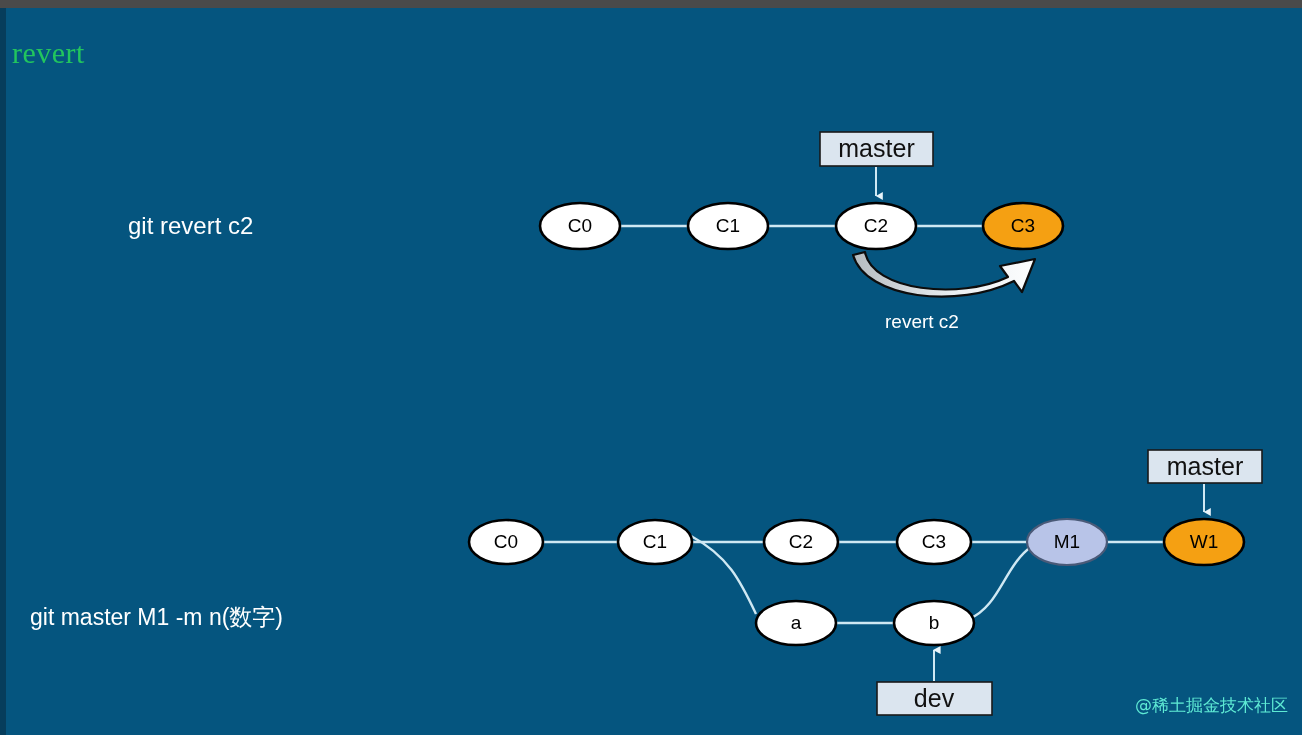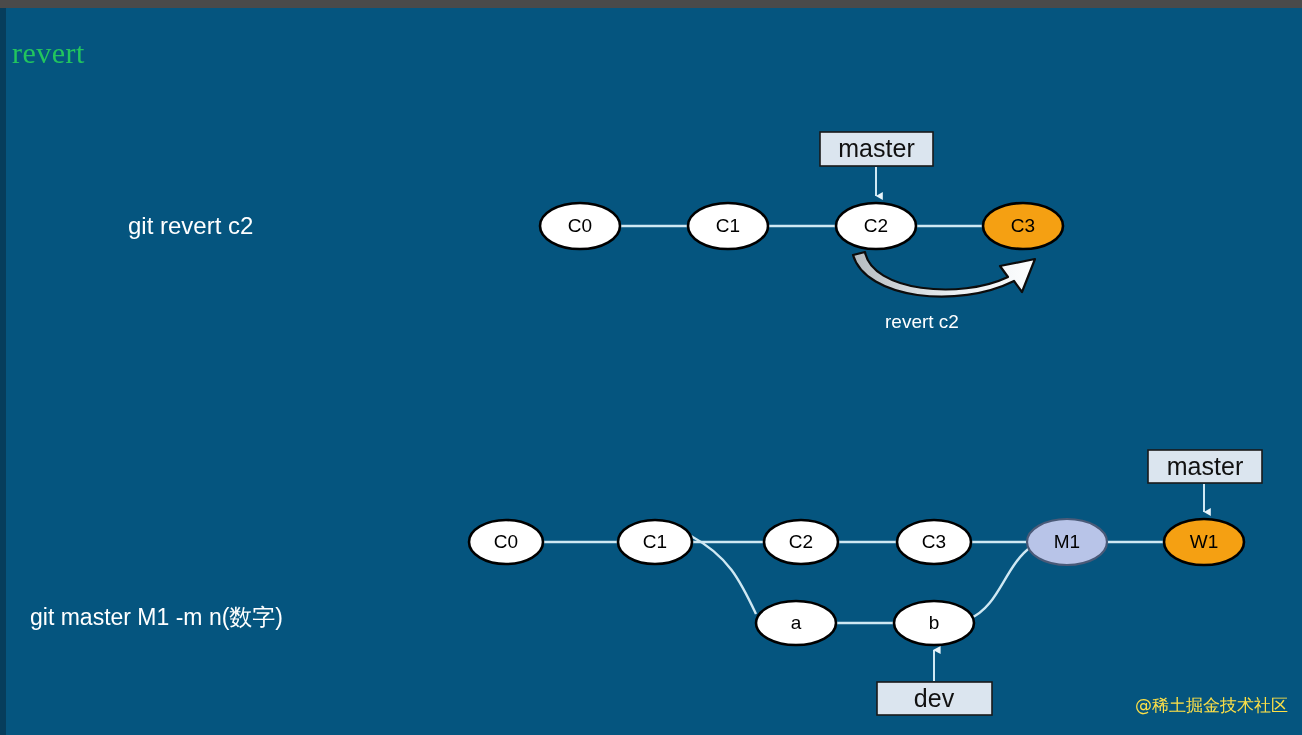--- a/index.html
+++ b/index.html
@@ -72,21 +72,21 @@
     fill: #111111;
     text-anchor: middle;
     dominant-baseline: middle;
     pointer-events: none;
   }
   .watermark {
     position: absolute;
     right: 14px;
     bottom: 18px;
     font-size: 17px;
-    color: #fde047;
+    color: #5eead4;
     font-family: "DejaVu Sans", sans-serif;
   }
 </style>
 </head>
 <body>
 
 <div class="slide">
 
   <div class="topbar"></div>
   <div class="leftstrip"></div>

